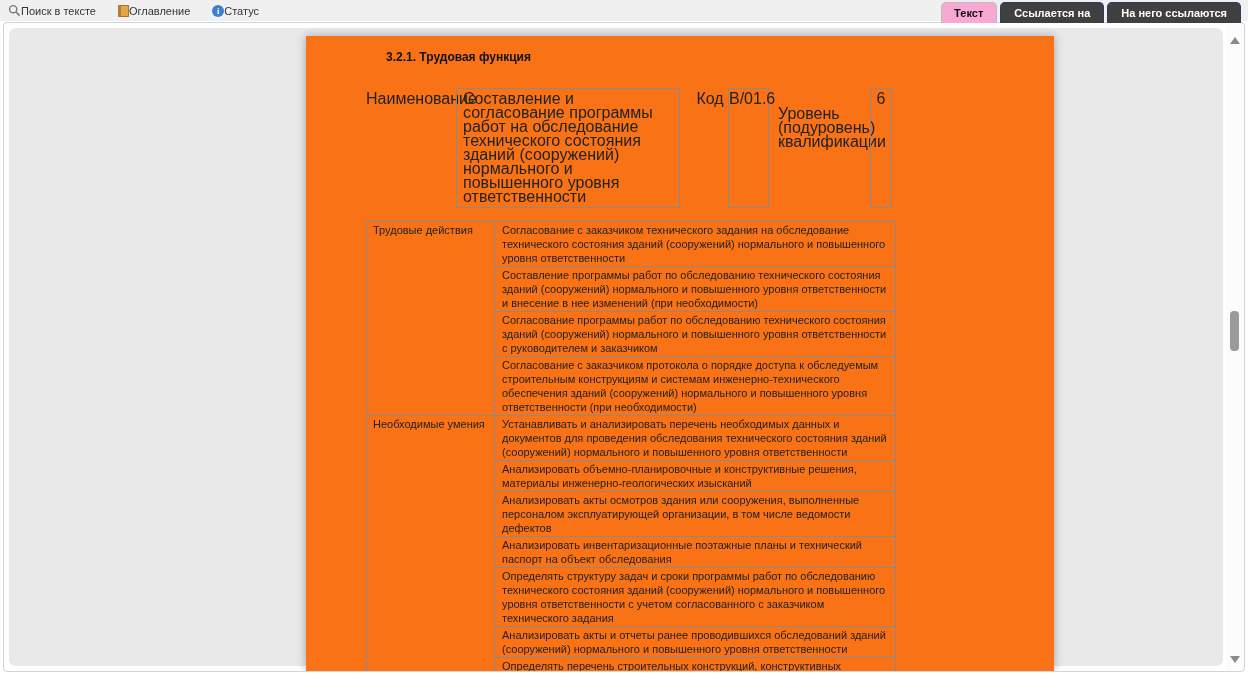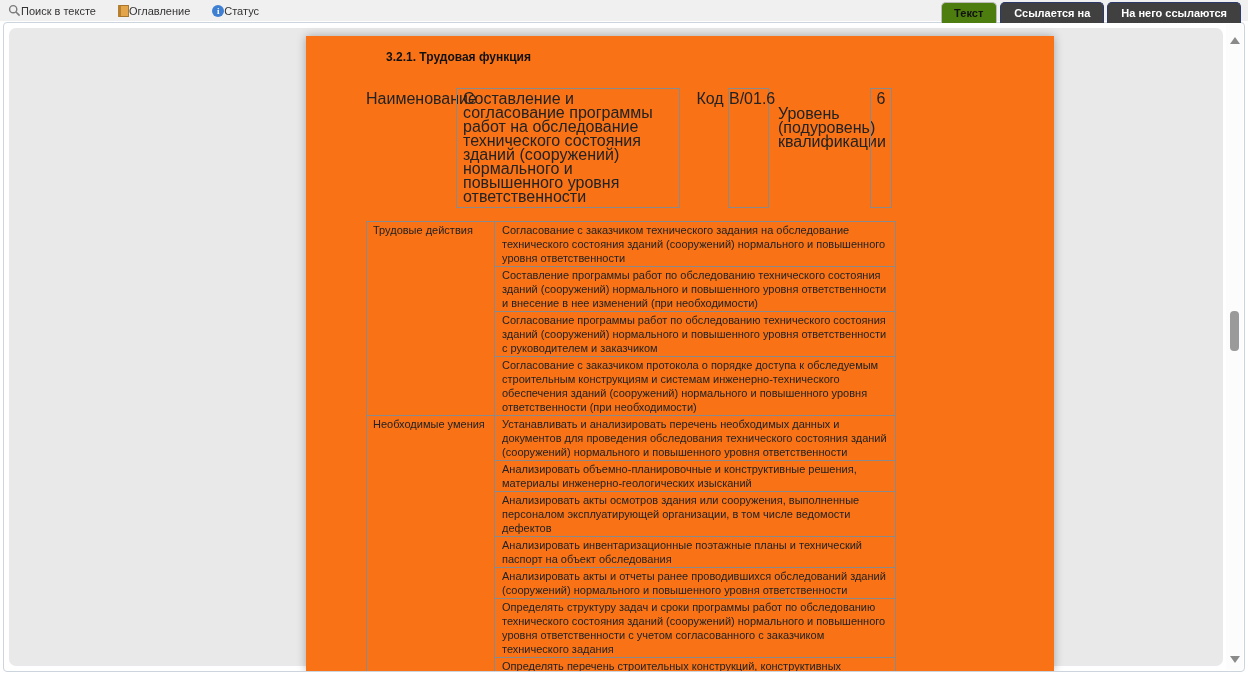--- a/index.html
+++ b/index.html
@@ -16,21 +16,21 @@
     border-left:3px solid #b5802f; border-radius:1px; }
   .info-glyph { width:12px; height:12px; border-radius:50%; background:#3f7fd2;
     color:#fff; font-size:9px; font-weight:bold; line-height:12px; text-align:center;
     font-family:"Liberation Serif", serif; }
 
   
   .tabs { position:absolute; top:2px; right:7px; height:21px; display:flex; gap:3px; z-index:6; }
   .tab { height:21px; line-height:20px; padding:0 13px; font-size:11px; font-weight:bold;
     color:#fff; background:#404040; border-radius:5px 5px 0 0; cursor:pointer;
     border:1px solid #2c3a6a; border-bottom:none; white-space:nowrap; }
-  .tab.active { background:#4d7c0f; color:#111; border-color:#bbb;padding-left:12px; }
+  .tab.active { background:#f9a8d4; color:#111; border-color:#bbb;padding-left:12px; }
 
   
   .main-panel { position:absolute; left:3px; right:3px; top:22px; bottom:1px;
     background:#fff; border:1px solid #ccd4de; border-radius:4px; overflow:hidden; z-index:2; }
   .surround { position:absolute; left:5px; top:5px; right:21px; bottom:5px;
     background:#e9e9e9; border-radius:7px; }
   .page { position:absolute; left:302px; top:13px; width:748px; bottom:0;
     background:#f97316; box-shadow:0 0 9px rgba(0,0,0,0.30); padding-top:14px; }
 
   .doc-title { font-size:12px; font-weight:bold; color:#111; margin:0 0 24px 80px; }
@@ -119,22 +119,22 @@
             <div class="item">Согласование с заказчиком протокола о порядке доступа к обследуемым строительным конструкциям и системам инженерно-технического обеспечения зданий (сооружений) нормального и повышенного уровня ответственности (при необходимости)</div>
           </div>
         </div>
         <div class="sec">
           <div class="cat">Необходимые умения</div>
           <div class="items">
             <div class="item">Устанавливать и анализировать перечень необходимых данных и документов для проведения обследования технического состояния зданий (сооружений) нормального и повышенного уровня ответственности</div>
             <div class="item">Анализировать объемно-планировочные и конструктивные решения, материалы инженерно-геологических изысканий</div>
             <div class="item">Анализировать акты осмотров здания или сооружения, выполненные персоналом эксплуатирующей организации, в том числе ведомости дефектов</div>
             <div class="item">Анализировать инвентаризационные поэтажные планы и технический паспорт на объект обследования</div>
+            <div class="item">Определять структуру задач и сроки программы работ по обследованию технического состояния зданий (сооружений) нормального и повышенного уровня ответственности с учетом согласованного с заказчиком технического задания</div>
             <div class="item">Анализировать акты и отчеты ранее проводившихся обследований зданий (сооружений) нормального и повышенного уровня ответственности</div>
-            <div class="item">Определять структуру задач и сроки программы работ по обследованию технического состояния зданий (сооружений) нормального и повышенного уровня ответственности с учетом согласованного с заказчиком технического задания</div>
             <div class="item">Определять перечень строительных конструкций, конструктивных элементов, систем инженерно-технического обеспечения здания или сооружения нормального и повышенного уровня ответственности, подлежащих обследованию</div>
           </div>
         </div>
       </div>
   </div>
 
   <div class="vscroll">
     <div class="arrow-up"></div>
     <div class="thumb"></div>
     <div class="arrow-down"></div>

